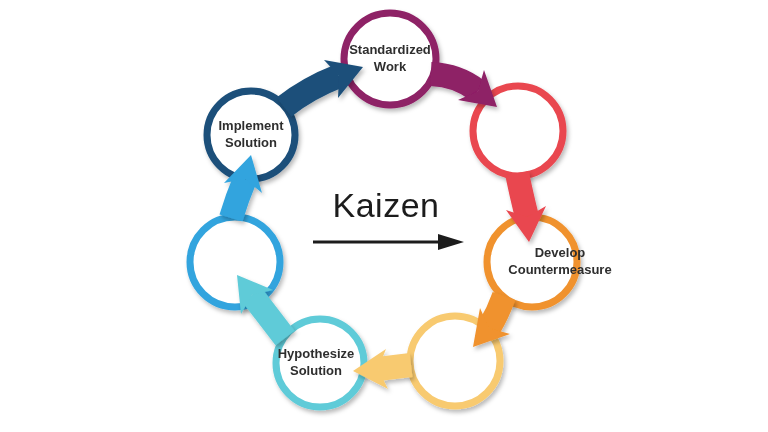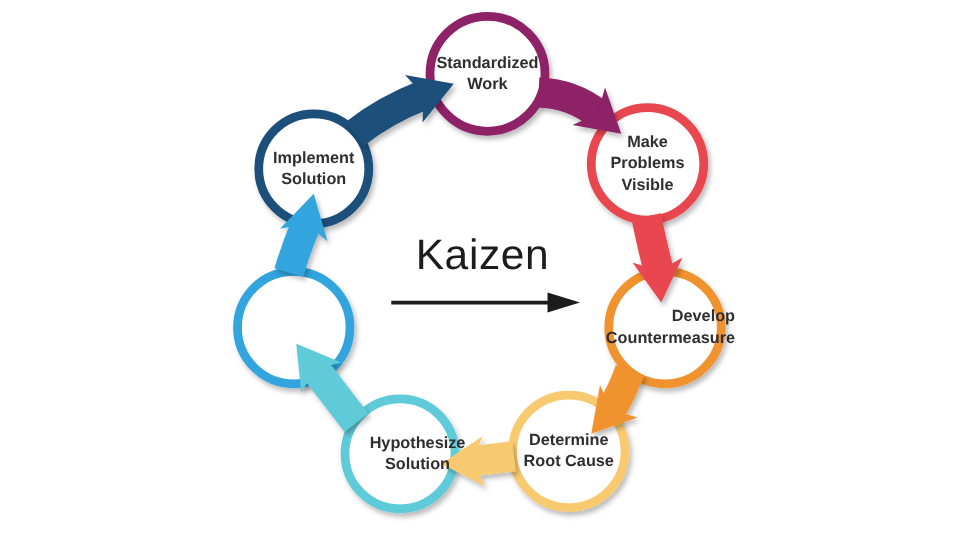--- a/index.html
+++ b/index.html
@@ -105,27 +105,22 @@
     </g>
 
     <g>
       <line x1="313" y1="242" x2="441" y2="242" stroke-width="3" stroke="#1c1c1c"></line>
       <polygon points="438,234 438,250 464,242" fill="#1c1c1c"></polygon>
     </g>
   </svg>
 
   <div class="step-label" style="left:390px; top:59px;">Standardized
 Work</div>
-  <div class="step-label" style="left:518px; top:131px;">Make
-Problems
-Visible</div>
-  <div class="step-label" style="left:532px; top:262px;text-align:right;">Develop
+  <div class="step-label" style="left:560px; top:262px;">Develop
 Countermeasure</div>
-  <div class="step-label" style="left:455px; top:361px;">Determine
-Root Cause</div>
-  <div class="step-label" style="left:334px; top:363px;">Hypothesize
+  <div class="step-label" style="left:316px; top:363px;">Hypothesize
 Solution</div>
   <div class="step-label" style="left:251px; top:135px;">Implement
 Solution</div>
 
   <div class="kaizen-title">Kaizen</div>
 
 </div>
 
 </body></html>

